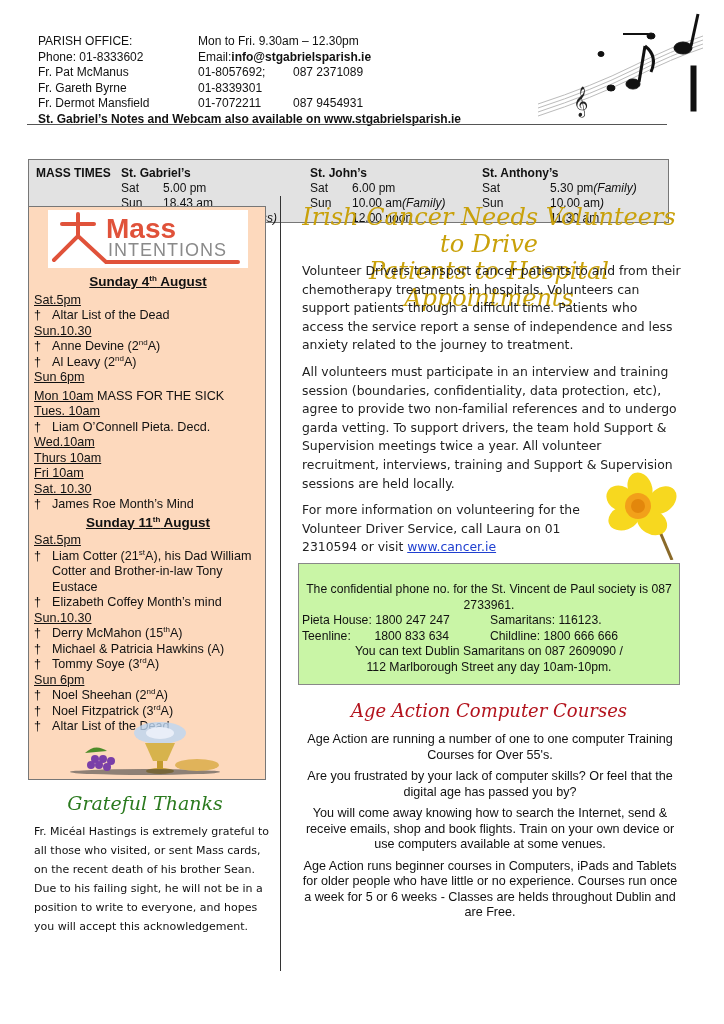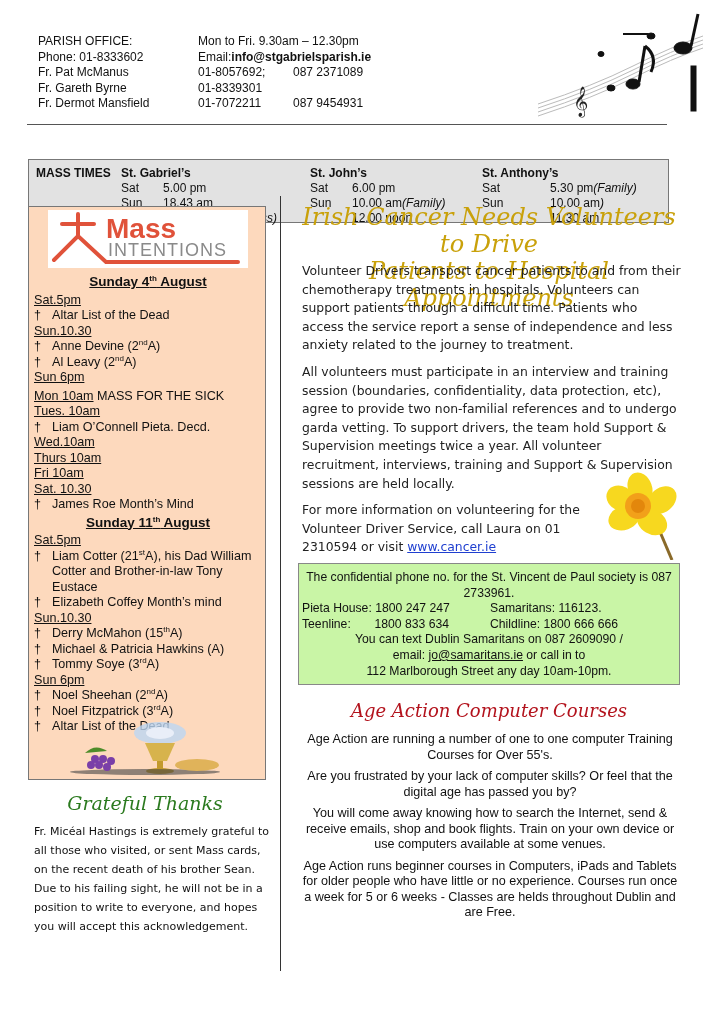--- a/index.html
+++ b/index.html
@@ -40,21 +40,21 @@
   #thanks-title { left:30px; top:792px; width:230px; text-align:center; font-family:"DejaVu Serif", serif; font-style:italic; color:#2b7a1f; font-size:19px; }
   #thanks-body { left:34px; top:822px; width:240px; font-family:"DejaVu Sans", sans-serif; font-size:11px; line-height:19px; color:#111; }
   
   #cancer-title { left:296px; top:204px; width:386px; text-align:center; font-family:"DejaVu Serif", serif; font-style:italic; color:#c9a10a; font-size:24px; line-height:27px; }
   #cancer-body { left:302px; top:262px; width:380px; font-family:"DejaVu Sans", sans-serif; font-size:12.4px; line-height:18.6px; color:#222; }
   #cancer-body p { margin:0 0 8px 0; }
   #cancer-body .more { width:290px; }
   #cancer-body a { color:#1f3fd0; text-decoration:underline; }
   #daffodil { left:600px; top:470px; width:85px; height:90px; }
   
-  #helpline { left:298px; top:563px; width:382px; height:122px; background:#c9f5a6; border:1.5px solid #888; box-sizing:border-box; font-size:12.2px; line-height:15.6px; padding:6px 3px; }
+  #helpline { left:298px; top:563px; width:382px; height:122px; background:#c9f5a6; border:1.5px solid #888; box-sizing:border-box; font-size:12.2px; line-height:15.6px; padding:18px 3px; }
   #helpline .center { text-align:center; }
   #helpline .pair { display:flex; }
   #helpline .pair .l { width:188px; }
   #helpline u { text-decoration:underline; }
   
   #age-title { left:296px; top:700px; width:386px; text-align:center; font-family:"DejaVu Serif", serif; font-style:italic; color:#b3131d; font-size:18px; }
   #age-body { left:298px; top:732px; width:384px; text-align:center; font-size:12.6px; line-height:15.5px; }
   #age-body p { margin:0 0 6px 0; }
 </style>
 </head>
@@ -76,20 +76,23 @@
     <span>087 2371089</span>
   </div>
   <div class="row">
     <span class="c1">Fr. Gareth Byrne</span>
     <span class="c2">01-8339301</span>
   </div>
   <div class="row">
     <span class="c1">Fr. Dermot Mansfield</span>
     <span class="c2">01-7072211</span>
     <span>087 9454931</span>
+  </div>
+  <div class="webcam">
+    <span>St. Gabriel’s Notes and Webcam also available on </span><u>www.stgabrielsparish.ie</u>
   </div>
 </div>
 
 <svg id="music" class="abs" viewBox="0 0 170 112">
   <g fill="none" stroke="#bbb" stroke-width="1">
     <path d="M5 98 Q60 80 100 60 T170 30"></path>
     <path d="M5 102 Q60 84 100 64 T170 34"></path>
     <path d="M5 106 Q60 88 100 68 T170 38"></path>
     <path d="M5 110 Q60 92 100 72 T170 42"></path>
   </g>
@@ -253,21 +256,20 @@
   <div class="center">The confidential phone no. for the St. Vincent de Paul society is  087 2733961.</div>
   <div class="pair">
     <span class="l">Pieta House: 1800 247 247</span>
     <span>Samaritans: 116123.</span>
   </div>
   <div class="pair">
     <span class="l" style="white-space:pre;">Teenline:       1800 833 634</span>
     <span>Childline: 1800 666 666</span>
   </div>
   <div class="center">You can text Dublin Samaritans on 087 2609090 /</div>
-  <div class="center"><span>email: </span><u>jo@samaritans.ie</u><span> or call in to</span></div>
   <div class="center">112 Marlborough Street any day 10am-10pm.</div>
 </div>
 
 <div id="age-title" class="abs">Age Action Computer Courses</div>
 <div id="age-body" class="abs">
   <p>Age Action  are running a number of one to one computer Training Courses for Over 55's.</p>
   <p>Are you frustrated by your lack of computer skills? Or feel that the digital age has passed you by?</p>
   <p>You will come away knowing how to search the Internet, send &amp; receive emails, shop and book flights. Train on your own device or use computers available at some venues.</p>
   <p>Age Action runs beginner courses in Computers, iPads and Tablets for older people who have little or no experience.  Courses run once a week for 5 or 6 weeks - Classes are helds throughout Dublin and are Free.</p>
 </div>

